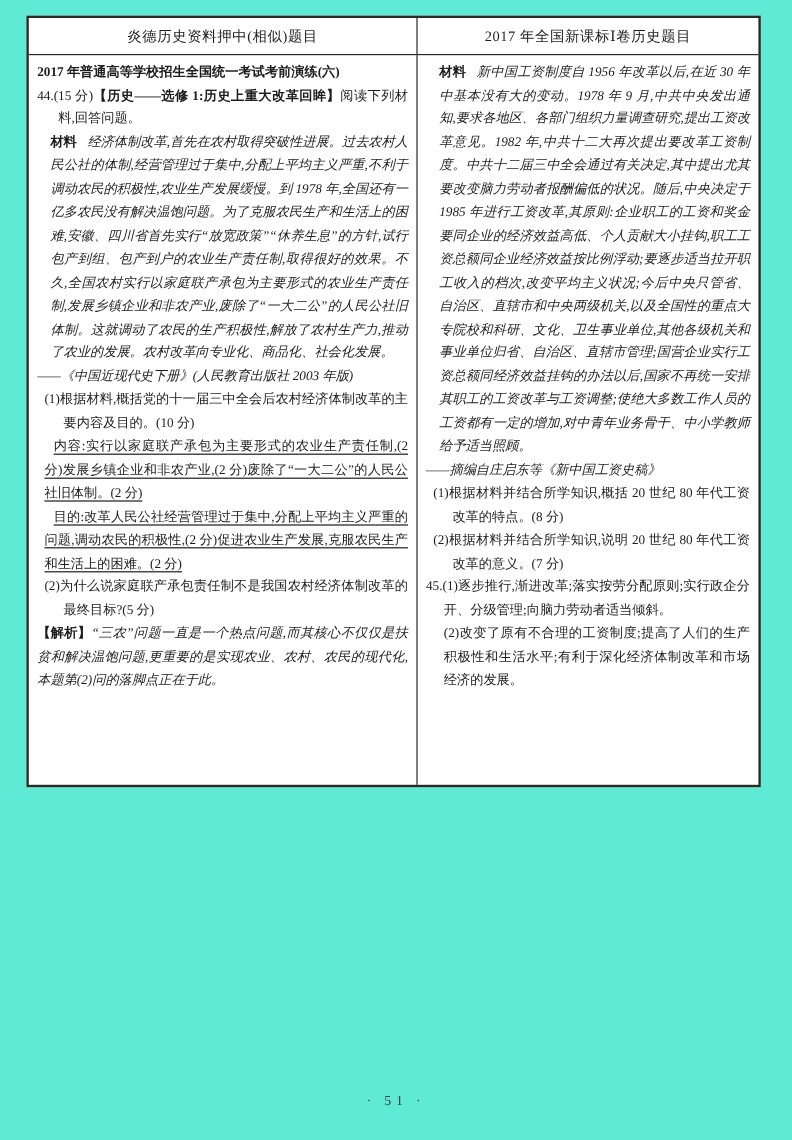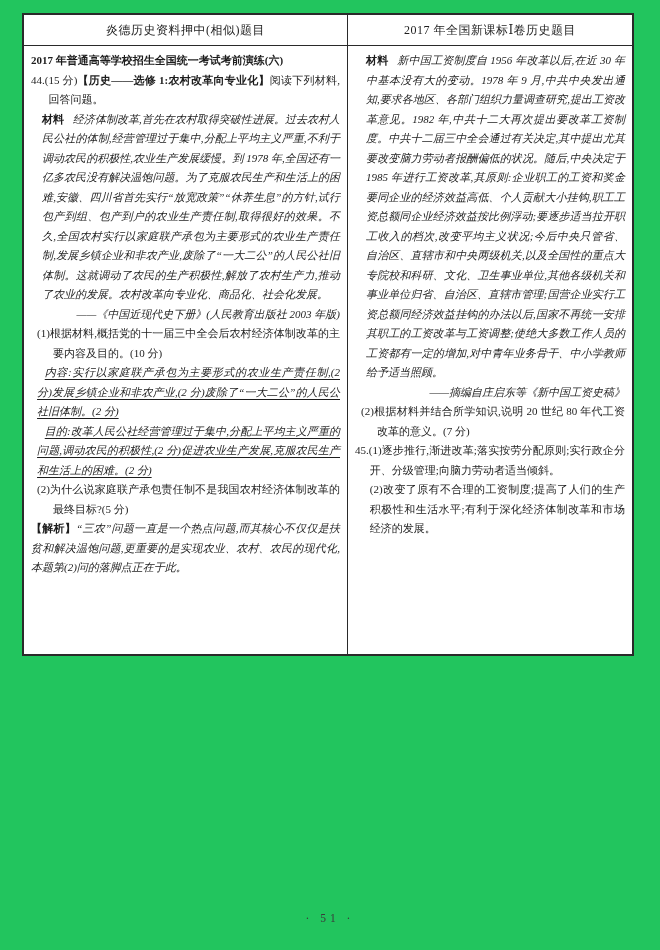--- a/index.html
+++ b/index.html
@@ -4,21 +4,21 @@
 <style>
   html, body {
     margin: 0;
     padding: 0;
     background: #ffffff;
   }
   .sheet {
     position: relative;
     width: 660px;
     height: 950px;
-    background: #22c55e;
+    background: #5eead4;
     font-family: "Liberation Serif", "DejaVu Serif", serif;
     color: #1d1d1d;
     overflow: hidden;
   }
   .qtable {
     position: absolute;
     left: 22px;
     top: 13px;
     width: 612px;
     height: 643px;
@@ -75,32 +75,30 @@
   }
   .material-block {
     margin-left: 1.0em;
   }
   .material-label {
     font-weight: bold;
     font-style: normal;
     margin-right: 0.8em;
   }
   .source-line {
-    text-align: right;
     font-style: italic;
   }
   .sub-block {
     margin-left: 0.55em;
   }
   .q-hang {
     padding-left: 1.45em;
     text-indent: -1.45em;
   }
   .answer-line {
-    font-style: italic;
     text-decoration: underline;
     text-underline-offset: 3px;
     text-indent: 0.7em;
   }
   .analysis-label {
     font-weight: bold;
     font-style: normal;
   }
   .ans45-block {
     padding-left: 1.35em;
@@ -135,21 +133,21 @@
       </div>
     </div>
 
     <div class="crow">
 
       <div class="lcell body-cell">
 
         <div class="para exam-title">2017 年普通高等学校招生全国统一考试考前演练(六)</div>
 
         <div class="para hang">
-          <span>44.(15 分)</span><span class="bold">【历史——选修 1:农村改革向专业化】</span><span>阅读下列材料,回答问题。</span>
+          <span>44.(15 分)</span><span class="bold">【历史——选修 1:历史上重大改革回眸】</span><span>阅读下列材料,回答问题。</span>
         </div>
 
         <div class="para material-block kai">
           <span class="material-label">材料</span><span>经济体制改革,首先在农村取得突破性进展。过去农村人民公社的体制,经营管理过于集中,分配上平均主义严重,不利于调动农民的积极性,农业生产发展缓慢。到 1978 年,全国还有一亿多农民没有解决温饱问题。为了克服农民生产和生活上的困难,安徽、四川省首先实行“放宽政策”“休养生息”的方针,试行包产到组、包产到户的农业生产责任制,取得很好的效果。不久,全国农村实行以家庭联产承包为主要形式的农业生产责任制,发展乡镇企业和非农产业,废除了“一大二公”的人民公社旧体制。这就调动了农民的生产积极性,解放了农村生产力,推动了农业的发展。农村改革向专业化、商品化、社会化发展。</span>
         </div>
 
         <div class="para source-line">——《中国近现代史下册》(人民教育出版社 2003 年版)</div>
 
         <div class="sub-block">
           <div class="para q-hang">(1)根据材料,概括党的十一届三中全会后农村经济体制改革的主要内容及目的。(10 分)</div>
@@ -170,20 +168,21 @@
       <div class="rcell body-cell">
 
 
         <div class="para material-block kai">
           <span class="material-label">材料</span><span>新中国工资制度自 1956 年改革以后,在近 30 年中基本没有大的变动。1978 年 9 月,中共中央发出通知,要求各地区、各部门组织力量调查研究,提出工资改革意见。1982 年,中共十二大再次提出要改革工资制度。中共十二届三中全会通过有关决定,其中提出尤其要改变脑力劳动者报酬偏低的状况。随后,中央决定于 1985 年进行工资改革,其原则:企业职工的工资和奖金要同企业的经济效益高低、个人贡献大小挂钩,职工工资总额同企业经济效益按比例浮动;要逐步适当拉开职工收入的档次,改变平均主义状况;今后中央只管省、自治区、直辖市和中央两级机关,以及全国性的重点大专院校和科研、文化、卫生事业单位,其他各级机关和事业单位归省、自治区、直辖市管理;国营企业实行工资总额同经济效益挂钩的办法以后,国家不再统一安排其职工的工资改革与工资调整;使绝大多数工作人员的工资都有一定的增加,对中青年业务骨干、中小学教师给予适当照顾。</span>
         </div>
 
         <div class="para source-line">——摘编自庄启东等《新中国工资史稿》</div>
 
         <div class="sub-block">
+          <div class="para q-hang">(1)根据材料并结合所学知识,概括 20 世纪 80 年代工资改革的特点。(8 分)</div>
           <div class="para q-hang">(2)根据材料并结合所学知识,说明 20 世纪 80 年代工资改革的意义。(7 分)</div>
         </div>
 
         <div class="ans45-block">
           <div class="para ans45-first">
             <span>45.</span><span>(1)逐步推行,渐进改革;落实按劳分配原则;实行政企分开、分级管理;向脑力劳动者适当倾斜。</span>
           </div>
           <div class="para">(2)改变了原有不合理的工资制度;提高了人们的生产积极性和生活水平;有利于深化经济体制改革和市场经济的发展。</div>
         </div>
 

